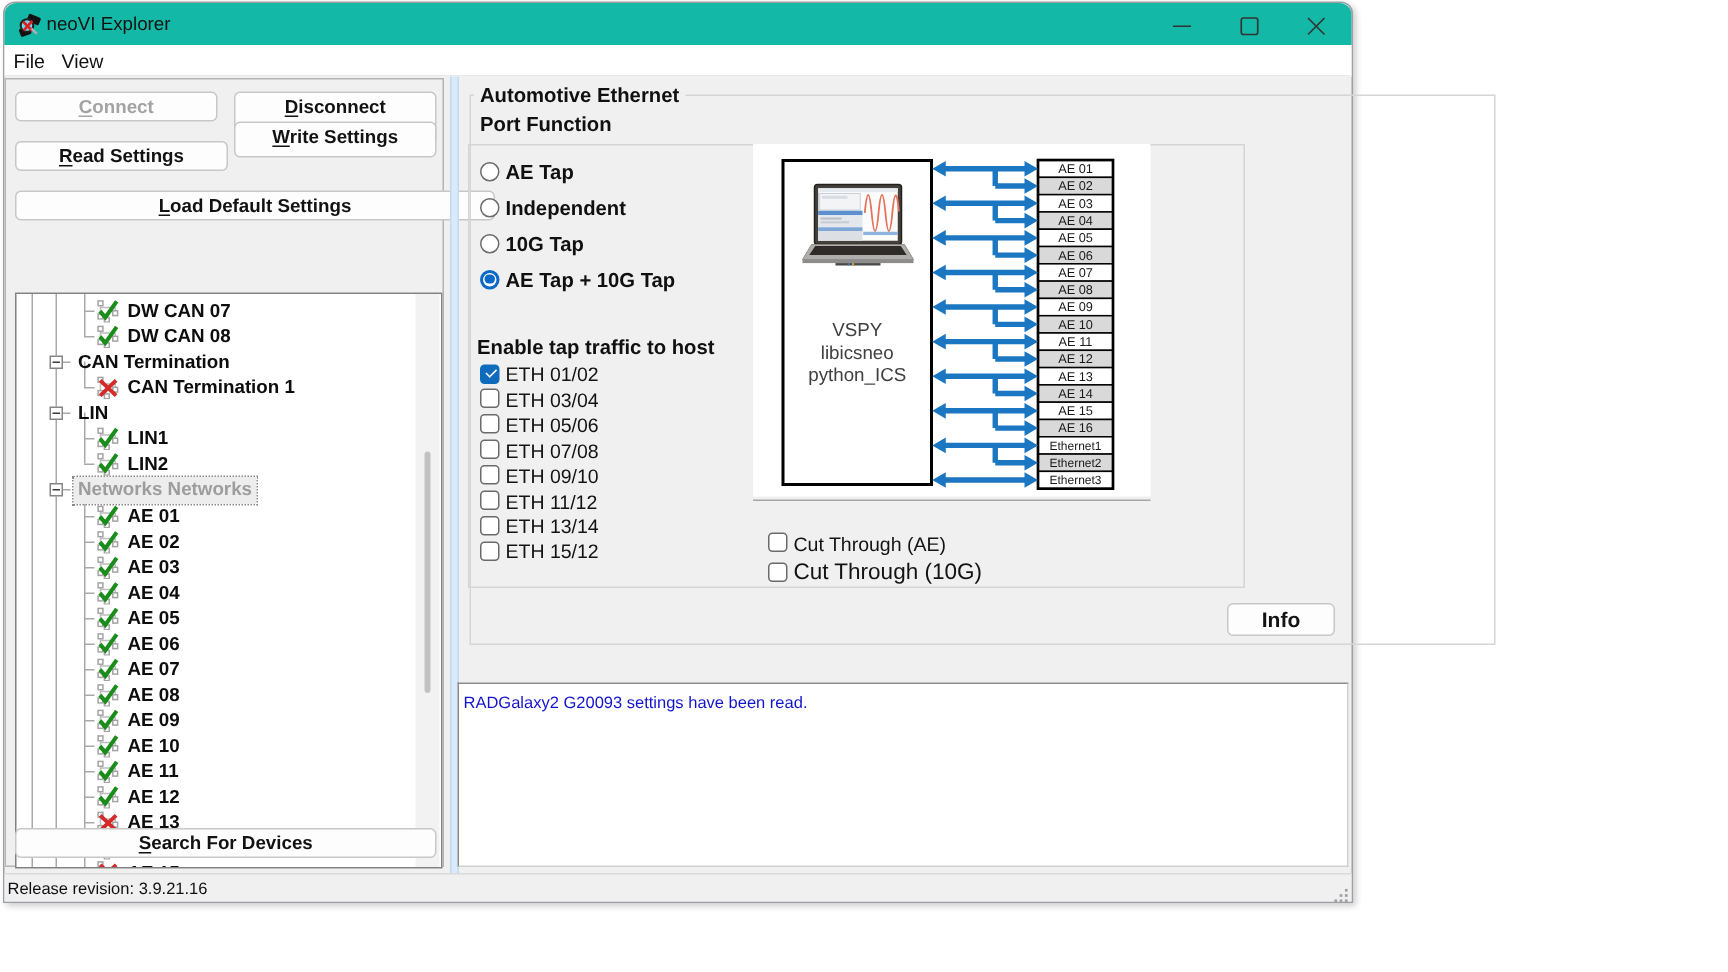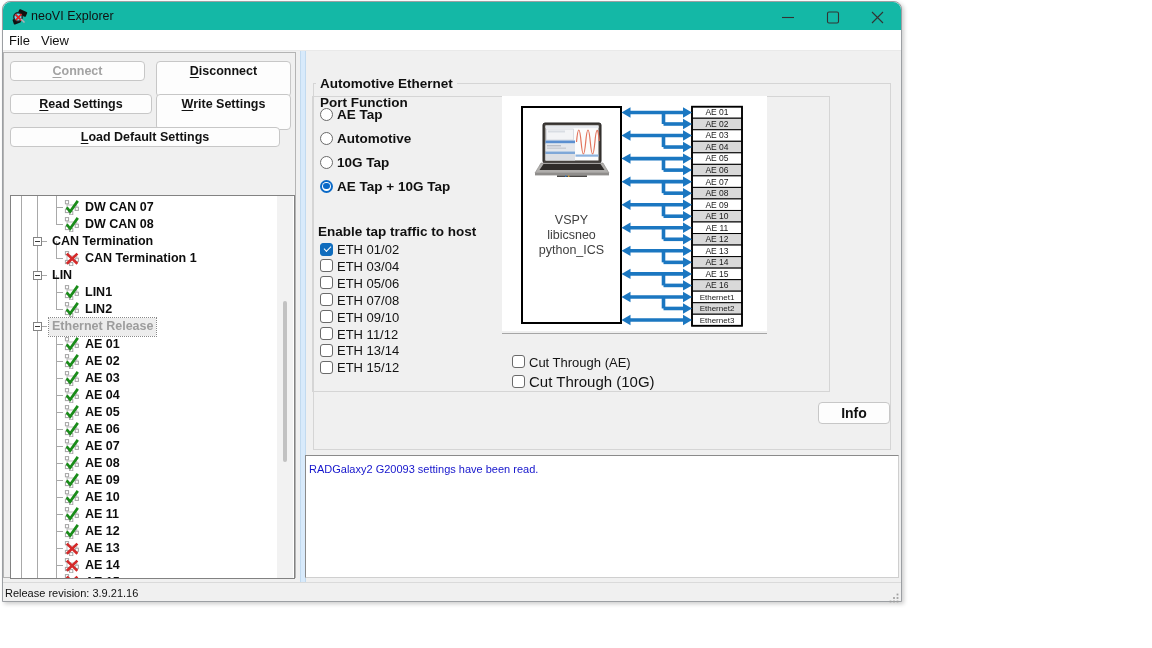--- a/index.html
+++ b/index.html
@@ -15,21 +15,21 @@
 #tree { position:absolute; left:6px; top:105px; width:285px; height:384px; border:1px solid #828282; background:#fff; overflow:hidden;margin-top:37px; }
 .tl { position:absolute; background:#a9a9a9; }
 .trow { position:absolute; font-size:12.5px; font-weight:bold; color:#0d0d0d; white-space:nowrap; height:17px; line-height:17px; }
 .tsel { position:absolute; font-size:12.5px; font-weight:bold; color:#9d9d9d; white-space:nowrap; height:18px; line-height:17px; background:#ededed; outline:1px dotted #8a8a8a; padding:0 3px; }
 .ticon { position:absolute; width:16px; height:16px; }
 .exp { position:absolute; width:9px; height:9px; border:1px solid #848484; background:#fff; }
 .expm { position:absolute; left:1px; top:3px; width:5px; height:1px; background:#3c3c3c; }
 #vsb { position:absolute; right:1px; top:0; width:16px; height:100%; background:#f2f2f2; }
 #vsbthumb { position:absolute; left:6px; top:105px; width:4px; height:161px; background:#c2c2c2; border-radius:2px; }
 #splitter { position:absolute; left:300px; top:51px; width:6px; height:531px; background:#d8eafb; border-left:1px solid #c2daef; border-right:1px solid #c2daef; }
-#group { position:absolute; left:313px; top:63px; width:578px; height:367px; border:1px solid #d5d5d5;margin-top:20px; }
+#group { position:absolute; left:313px; top:63px; width:684px; height:367px; border:1px solid #d5d5d5; }
 #glegend { position:absolute; left:2px; top:-8px; background:#f0f0f0; padding:0 4px; font-size:13.5px; font-weight:bold; color:#101010; }
 #pfn { position:absolute; left:6px; top:11px; font-size:13.5px; font-weight:bold; color:#101010; }
 #ipanel { position:absolute; left:312px; top:96px; width:518px; height:296px; border:1px solid #d5d5d5; }
 #diag { position:absolute; left:502px; top:96px; width:265px; height:235px; background:#fff; }
 .radio { position:absolute; width:13px; height:13px; border-radius:50%; border:1px solid #6a6a6a; background:#fff; }
 .radio.on { border:none; background:#0a69c7; }
 .radio.on::after { content:""; position:absolute; inset:2px; background:#fff; border-radius:50%; }
 .radio.on::before { content:""; position:absolute; inset:3.3px; background:#0a69c7; border-radius:50%; z-index:1; }
 .blbl { position:absolute; font-size:13.5px; font-weight:bold; color:#101010; white-space:nowrap; height:17px; line-height:17px; }
 .lbl { position:absolute; font-size:13px; color:#131313; white-space:nowrap; height:17px; line-height:17px; }
@@ -62,22 +62,22 @@
   </div>
   <div id="menubar">
     <span style="left:6px">File</span>
     <span style="left:38px">View</span>
   </div>
 
   <div id="lpanel">
     <div class="btn" style="left:6px;top:8px;width:135px;height:20px;line-height:18px;color:#a3a3a3"><u>C</u>onnect</div>
     <div class="btn" style="left:152px;top:8px;width:135px;height:36px;line-height:18px"><u>D</u>isconnect</div>
     <div class="btn" style="left:6px;top:41px;width:142px;height:20px;line-height:18px"><u>R</u>ead Settings</div>
-    <div class="btn" style="left:152px;top:41px;width:135px;height:36px;line-height:18px"><u>W</u>rite Settings</div>
-    <div class="btn" style="left:6px;top:74px;width:270px;height:20px;line-height:18px"><u>L</u>oad Default Settings</div>
+    <div class="btn" style="left:152px;top:28px;width:135px;height:24px;line-height:18px"><u>W</u>rite Settings</div>
+    <div class="btn" style="left:6px;top:74px;width:320px;height:20px;line-height:18px"><u>L</u>oad Default Settings</div>
     <div id="tree">
       <div class="tl" style="left:10px;top:0.0px;width:1px;height:382.0px"></div>
 <div class="tl" style="left:26px;top:0.0px;width:1px;height:382.0px"></div>
 <div class="tl" style="left:45px;top:0.0px;width:1px;height:28.1px"></div>
 <div class="tl" style="left:45px;top:45.1px;width:1px;height:17.1px"></div>
 <div class="tl" style="left:45px;top:79.2px;width:1px;height:34.1px"></div>
 <div class="tl" style="left:45px;top:130.4px;width:1px;height:251.6px"></div>
 <div class="tl" style="left:45px;top:11.0px;width:7px;height:1px"></div>
 <div class="ticon" style="left:53px;top:3.0px"><svg width="16" height="16" viewBox="0 0 16 16">
           <path d="M3 4.6 L3 12 M3 6 L12.8 6 M12.8 6 L12.8 8 M3 12 L7.2 12 M7.2 12 L7.2 13.6" stroke="#bdbdbd" stroke-width="1" fill="none"></path>
@@ -135,21 +135,21 @@
           <rect x="11.2" y="8.2" width="3.2" height="3.2" fill="#fff" stroke="#a4a4a4" stroke-width="1"></rect>
           <rect x="1.4" y="10.4" width="3.2" height="3.2" fill="#fff" stroke="#a4a4a4" stroke-width="1"></rect>
           <rect x="5.6" y="12.6" width="3.2" height="3.2" fill="#fff" stroke="#a4a4a4" stroke-width="1"></rect>
           <path d="M2.6 8.4 L6.2 12.6 L13.8 1.9" stroke="#1a8c1a" stroke-width="2.7" fill="none"></path>
         </svg></div>
 <div class="trow" style="left:74px;top:105.4px">LIN2</div>
 <div class="exp" style="left:22px;top:125.9px">
         <div class="expm"></div>
       </div>
 <div class="tl" style="left:31px;top:130.4px;width:5px;height:1px"></div>
-<div class="tsel" style="left:38px;top:121.9px">Ethernet Release</div>
+<div class="tsel" style="left:38px;top:121.9px">Networks Networks</div>
 <div class="tl" style="left:45px;top:147.5px;width:7px;height:1px"></div>
 <div class="ticon" style="left:53px;top:139.5px"><svg width="16" height="16" viewBox="0 0 16 16">
           <path d="M3 4.6 L3 12 M3 6 L12.8 6 M12.8 6 L12.8 8 M3 12 L7.2 12 M7.2 12 L7.2 13.6" stroke="#bdbdbd" stroke-width="1" fill="none"></path>
           <rect x="1.4" y="1.6" width="3.2" height="3.2" fill="#fff" stroke="#a4a4a4" stroke-width="1"></rect>
           <rect x="11.2" y="8.2" width="3.2" height="3.2" fill="#fff" stroke="#a4a4a4" stroke-width="1"></rect>
           <rect x="1.4" y="10.4" width="3.2" height="3.2" fill="#fff" stroke="#a4a4a4" stroke-width="1"></rect>
           <rect x="5.6" y="12.6" width="3.2" height="3.2" fill="#fff" stroke="#a4a4a4" stroke-width="1"></rect>
           <path d="M2.6 8.4 L6.2 12.6 L13.8 1.9" stroke="#1a8c1a" stroke-width="2.7" fill="none"></path>
         </svg></div>
 <div class="trow" style="left:74px;top:139.5px">AE 01</div>
@@ -290,32 +290,33 @@
           <rect x="11.2" y="8.2" width="3.2" height="3.2" fill="#fff" stroke="#a4a4a4" stroke-width="1"></rect>
           <rect x="1.4" y="10.4" width="3.2" height="3.2" fill="#fff" stroke="#a4a4a4" stroke-width="1"></rect>
           <rect x="5.6" y="12.6" width="3.2" height="3.2" fill="#fff" stroke="#a4a4a4" stroke-width="1"></rect>
           <path d="M2.8 3.6 L13.4 13.8 M13.4 3.6 L2.8 13.8" stroke="#d42a2a" stroke-width="2.6" fill="none"></path>
         </svg></div>
 <div class="trow" style="left:74px;top:378.3px">AE 15</div>
       <div id="vsb">
         <div id="vsbthumb"></div>
       </div>
     </div>
+    <div class="btn" style="left:6px;top:499px;width:281px;height:20px;line-height:18px"><u>S</u>earch For Devices</div>
   </div>
   <div id="splitter"></div>
 
   <div id="group">
     <div id="glegend">Automotive Ethernet</div>
     <div id="pfn">Port Function</div>
   </div>
   <div id="ipanel"></div>
   <div class="radio" style="left:320px;top:107.5px"></div>
 <div class="blbl" style="left:337px;top:106.0px">AE Tap</div>
 <div class="radio" style="left:320px;top:131.5px"></div>
-<div class="blbl" style="left:337px;top:130.0px">Automotive</div>
+<div class="blbl" style="left:337px;top:130.0px">Independent</div>
 <div class="radio" style="left:320px;top:155.5px"></div>
 <div class="blbl" style="left:337px;top:154.0px">10G Tap</div>
 <div class="radio on" style="left:320px;top:179.5px"></div>
 <div class="blbl" style="left:337px;top:178.0px">AE Tap + 10G Tap</div>
   <div class="blbl" style="left:318px;top:223px">Enable tap traffic to host</div>
   <div class="cb on" style="left:320px;top:242.5px">
     <div class="ck"></div>
   </div>
 <div class="lbl" style="left:337px;top:241.0px">ETH 01/02</div>
 <div class="cb" style="left:320px;top:259.4px"></div>

